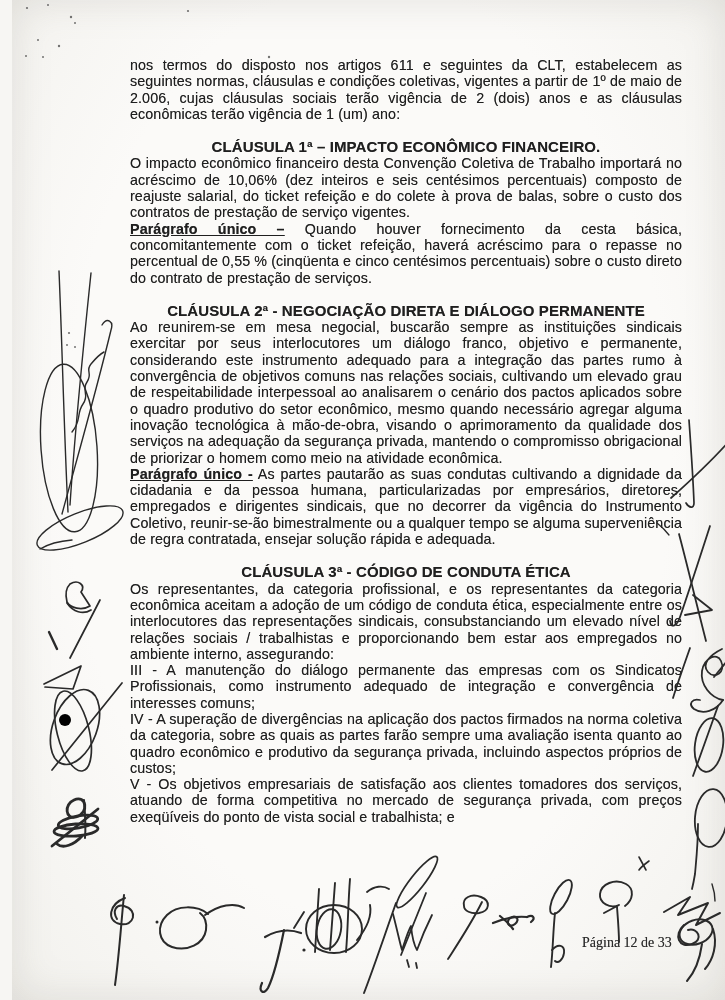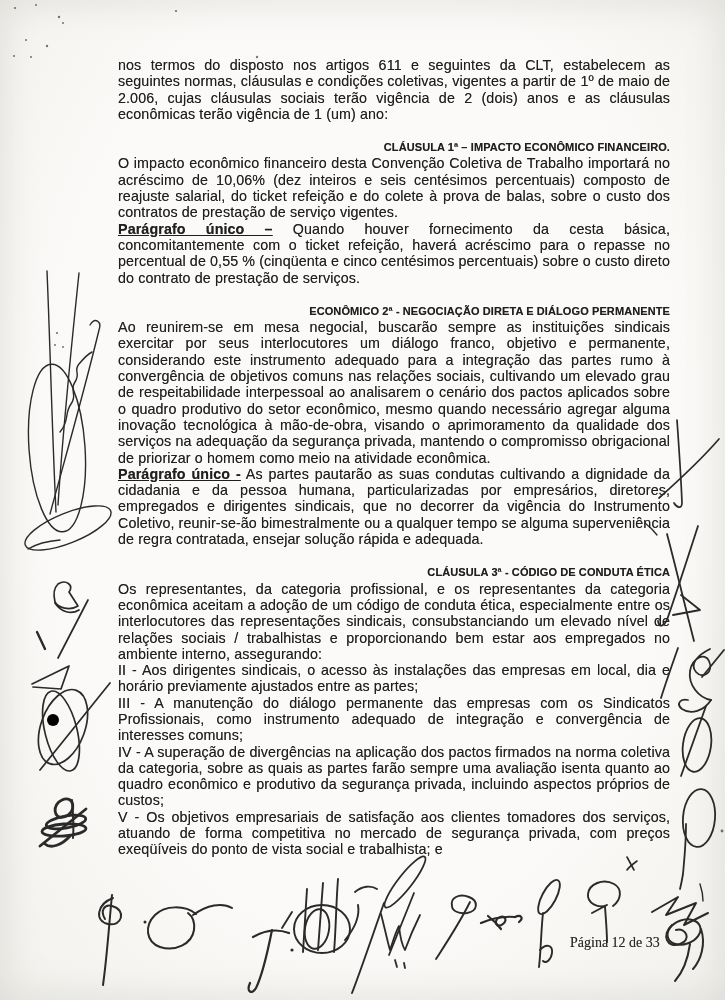--- a/index.html
+++ b/index.html
@@ -6,33 +6,34 @@
   body{
     width:725px;height:1000px;position:relative;overflow:hidden;
     background:#f7f6f3;
     font-family:"Liberation Sans", sans-serif;
   }
   .page{
     position:absolute;inset:0;
     background:
       radial-gradient(ellipse at 50% 45%, #fbfaf8 60%, #f2f1ed 100%);
     box-shadow:inset 0 0 40px rgba(120,115,105,.18);
+    margin-left:12px;
   }
   .text-col{
     position:absolute;left:118px;top:57px;width:552px;
     color:#1f1f1f;
     font-size:14.3px;line-height:16.3px;
     text-align:justify;
     letter-spacing:.1px;
     text-shadow:0 0 .4px rgba(20,20,20,.55);
   }
   .para{margin:0;}
   .heading{
-    font-size:11px;line-height:16.3px;margin:17px 0 0 0;
-    font-weight:bold;text-align:right;
+    font-size:15px;line-height:16.3px;margin:17px 0 0 0;
+    font-weight:bold;text-align:center;
   }
   .plabel{font-weight:bold;text-decoration:underline;}
   .footer{
     position:absolute;left:570px;top:935px;
     font-family:Liberation Serif, serif;
     font-size:14px;color:#2c2c2c;
     text-shadow:0 0 .4px rgba(20,20,20,.5);
   }
   svg.marks{position:absolute;inset:0;pointer-events:none;}
   svg.marks path, svg.marks ellipse, svg.marks line{
@@ -51,32 +52,31 @@
     <section>
       <h2 class="heading">CLÁUSULA 1ª – IMPACTO ECONÔMICO FINANCEIRO.</h2>
       <p class="para">O impacto econômico financeiro desta Convenção Coletiva de Trabalho importará no acréscimo de 10,06% (dez inteiros e seis centésimos percentuais) composto de reajuste salarial, do ticket refeição e do colete à prova de balas, sobre o custo dos contratos de prestação de serviço vigentes.</p>
       <p class="para">
         <strong class="plabel">Parágrafo único –</strong>
         <span>Quando houver fornecimento da cesta básica, concomitantemente com o ticket refeição, haverá acréscimo para o repasse no percentual de 0,55 % (cinqüenta e cinco centésimos percentuais) sobre o custo direto do contrato de prestação de serviços.</span>
       </p>
     </section>
 
     <section>
-      <h2 class="heading">ECONÔMICO 2ª - NEGOCIAÇÃO DIRETA E DIÁLOGO PERMANENTE</h2>
+      <h2 class="heading">CLÁUSULA 2ª - NEGOCIAÇÃO DIRETA E DIÁLOGO PERMANENTE</h2>
       <p class="para">Ao reunirem-se em mesa negocial, buscarão sempre as instituições sindicais exercitar por seus interlocutores um diálogo franco, objetivo e permanente, considerando este instrumento adequado para a integração das partes rumo à convergência de objetivos comuns nas relações sociais, cultivando um elevado grau de respeitabilidade interpessoal ao analisarem o cenário dos pactos aplicados sobre o quadro produtivo do setor econômico, mesmo quando necessário agregar alguma inovação tecnológica à mão-de-obra, visando o aprimoramento da qualidade dos serviços na adequação da segurança privada, mantendo o compromisso obrigacional de priorizar o homem como meio na atividade econômica.</p>
       <p class="para">
         <strong class="plabel">Parágrafo único -</strong>
         <span>As partes pautarão as suas condutas cultivando a dignidade da cidadania e da pessoa humana, particularizadas por empresários, diretores, empregados e dirigentes sindicais, que no decorrer da vigência do Instrumento Coletivo, reunir-se-ão bimestralmente ou a qualquer tempo se alguma superveniência de regra contratada, ensejar solução rápida e adequada.</span>
       </p>
     </section>
 
     <section>
       <h2 class="heading">CLÁUSULA 3ª - CÓDIGO DE CONDUTA ÉTICA</h2>
       <p class="para">Os representantes, da categoria profissional, e os representantes da categoria econômica aceitam a adoção de um código de conduta ética, especialmente entre os interlocutores das representações sindicais, consubstanciando um elevado nível de relações sociais / trabalhistas e proporcionando bem estar aos empregados no ambiente interno, assegurando:</p>
-      <p class="para">II - Aos dirigentes sindicais, o acesso às instalações das empresas em local, dia e horário previamente ajustados entre as partes;</p>
       <p class="para">III - A manutenção do diálogo permanente das empresas com os Sindicatos Profissionais, como instrumento adequado de integração e convergência de interesses comuns;</p>
       <p class="para">IV - A superação de divergências na aplicação dos pactos firmados na norma coletiva da categoria, sobre as quais as partes farão sempre uma avaliação isenta quanto ao quadro econômico e produtivo da segurança privada, incluindo aspectos próprios de custos;</p>
       <p class="para">V - Os objetivos empresariais de satisfação aos clientes tomadores dos serviços, atuando de forma competitiva no mercado de segurança privada, com preços exeqüíveis do ponto de vista social e trabalhista; e</p>
     </section>
 
   </div>
 
   <div class="footer">Página 12 de 33</div>
 
   <svg class="marks" width="725" height="1000" viewBox="0 0 725 1000">

